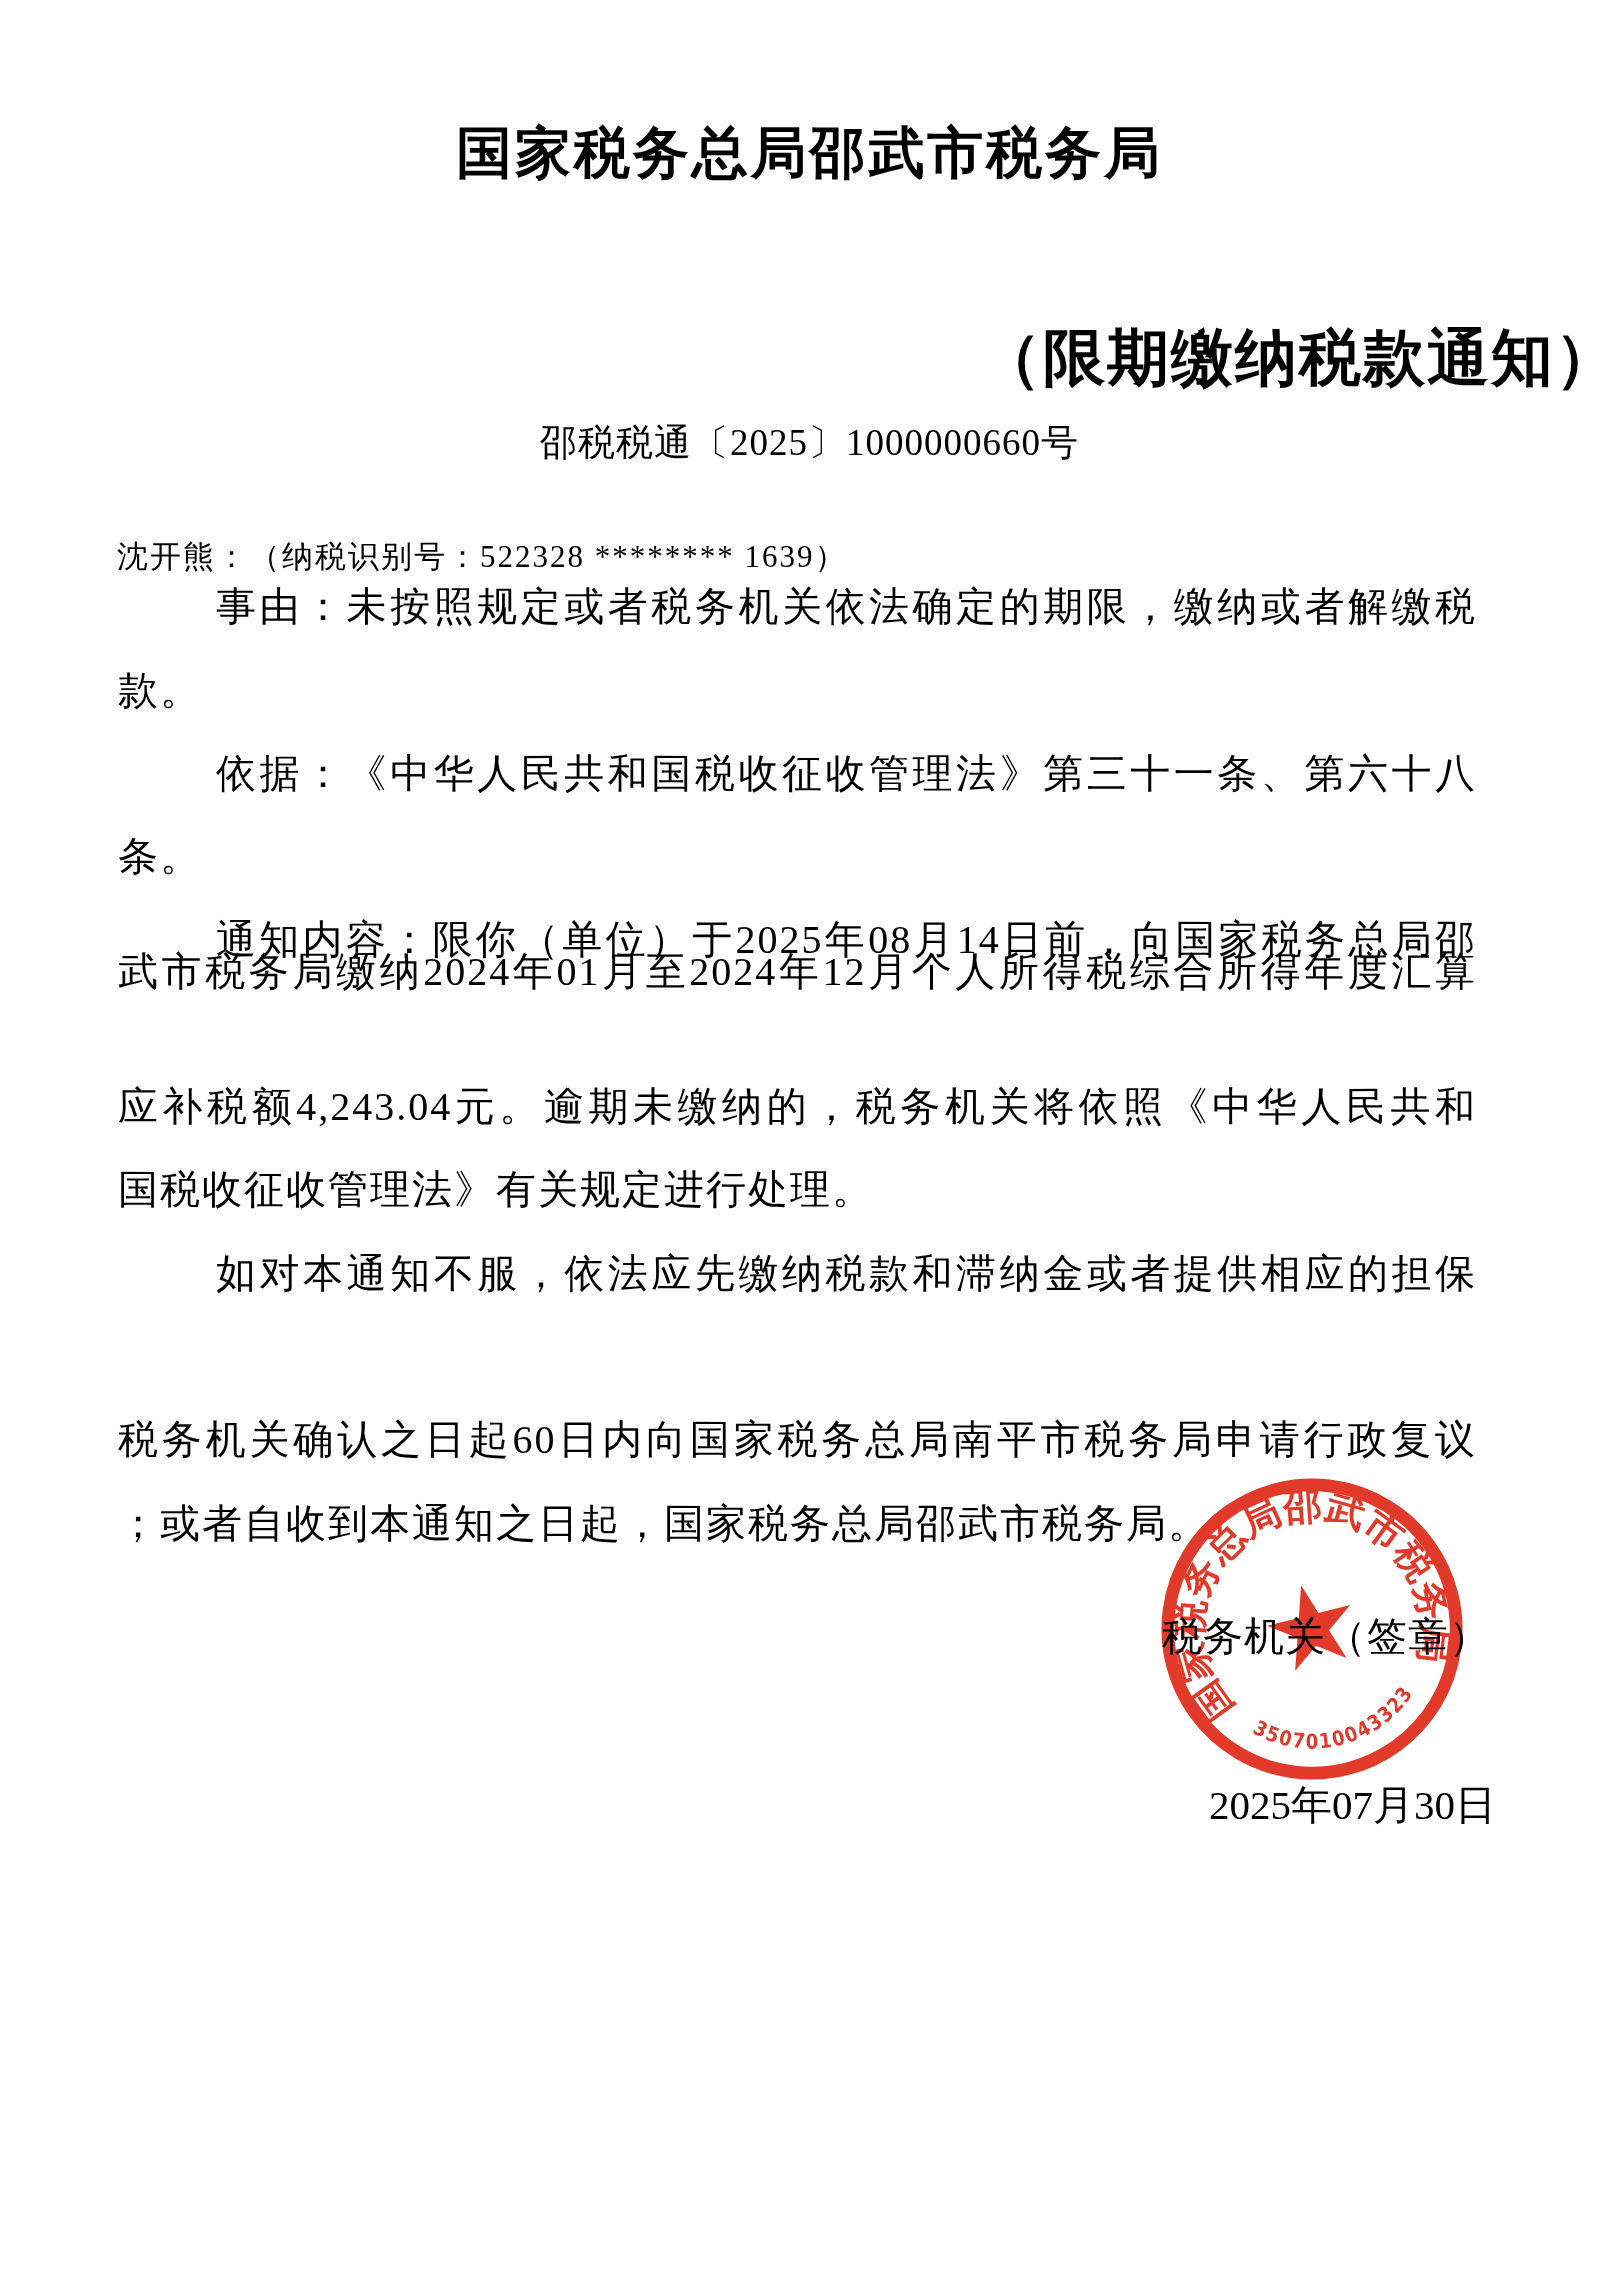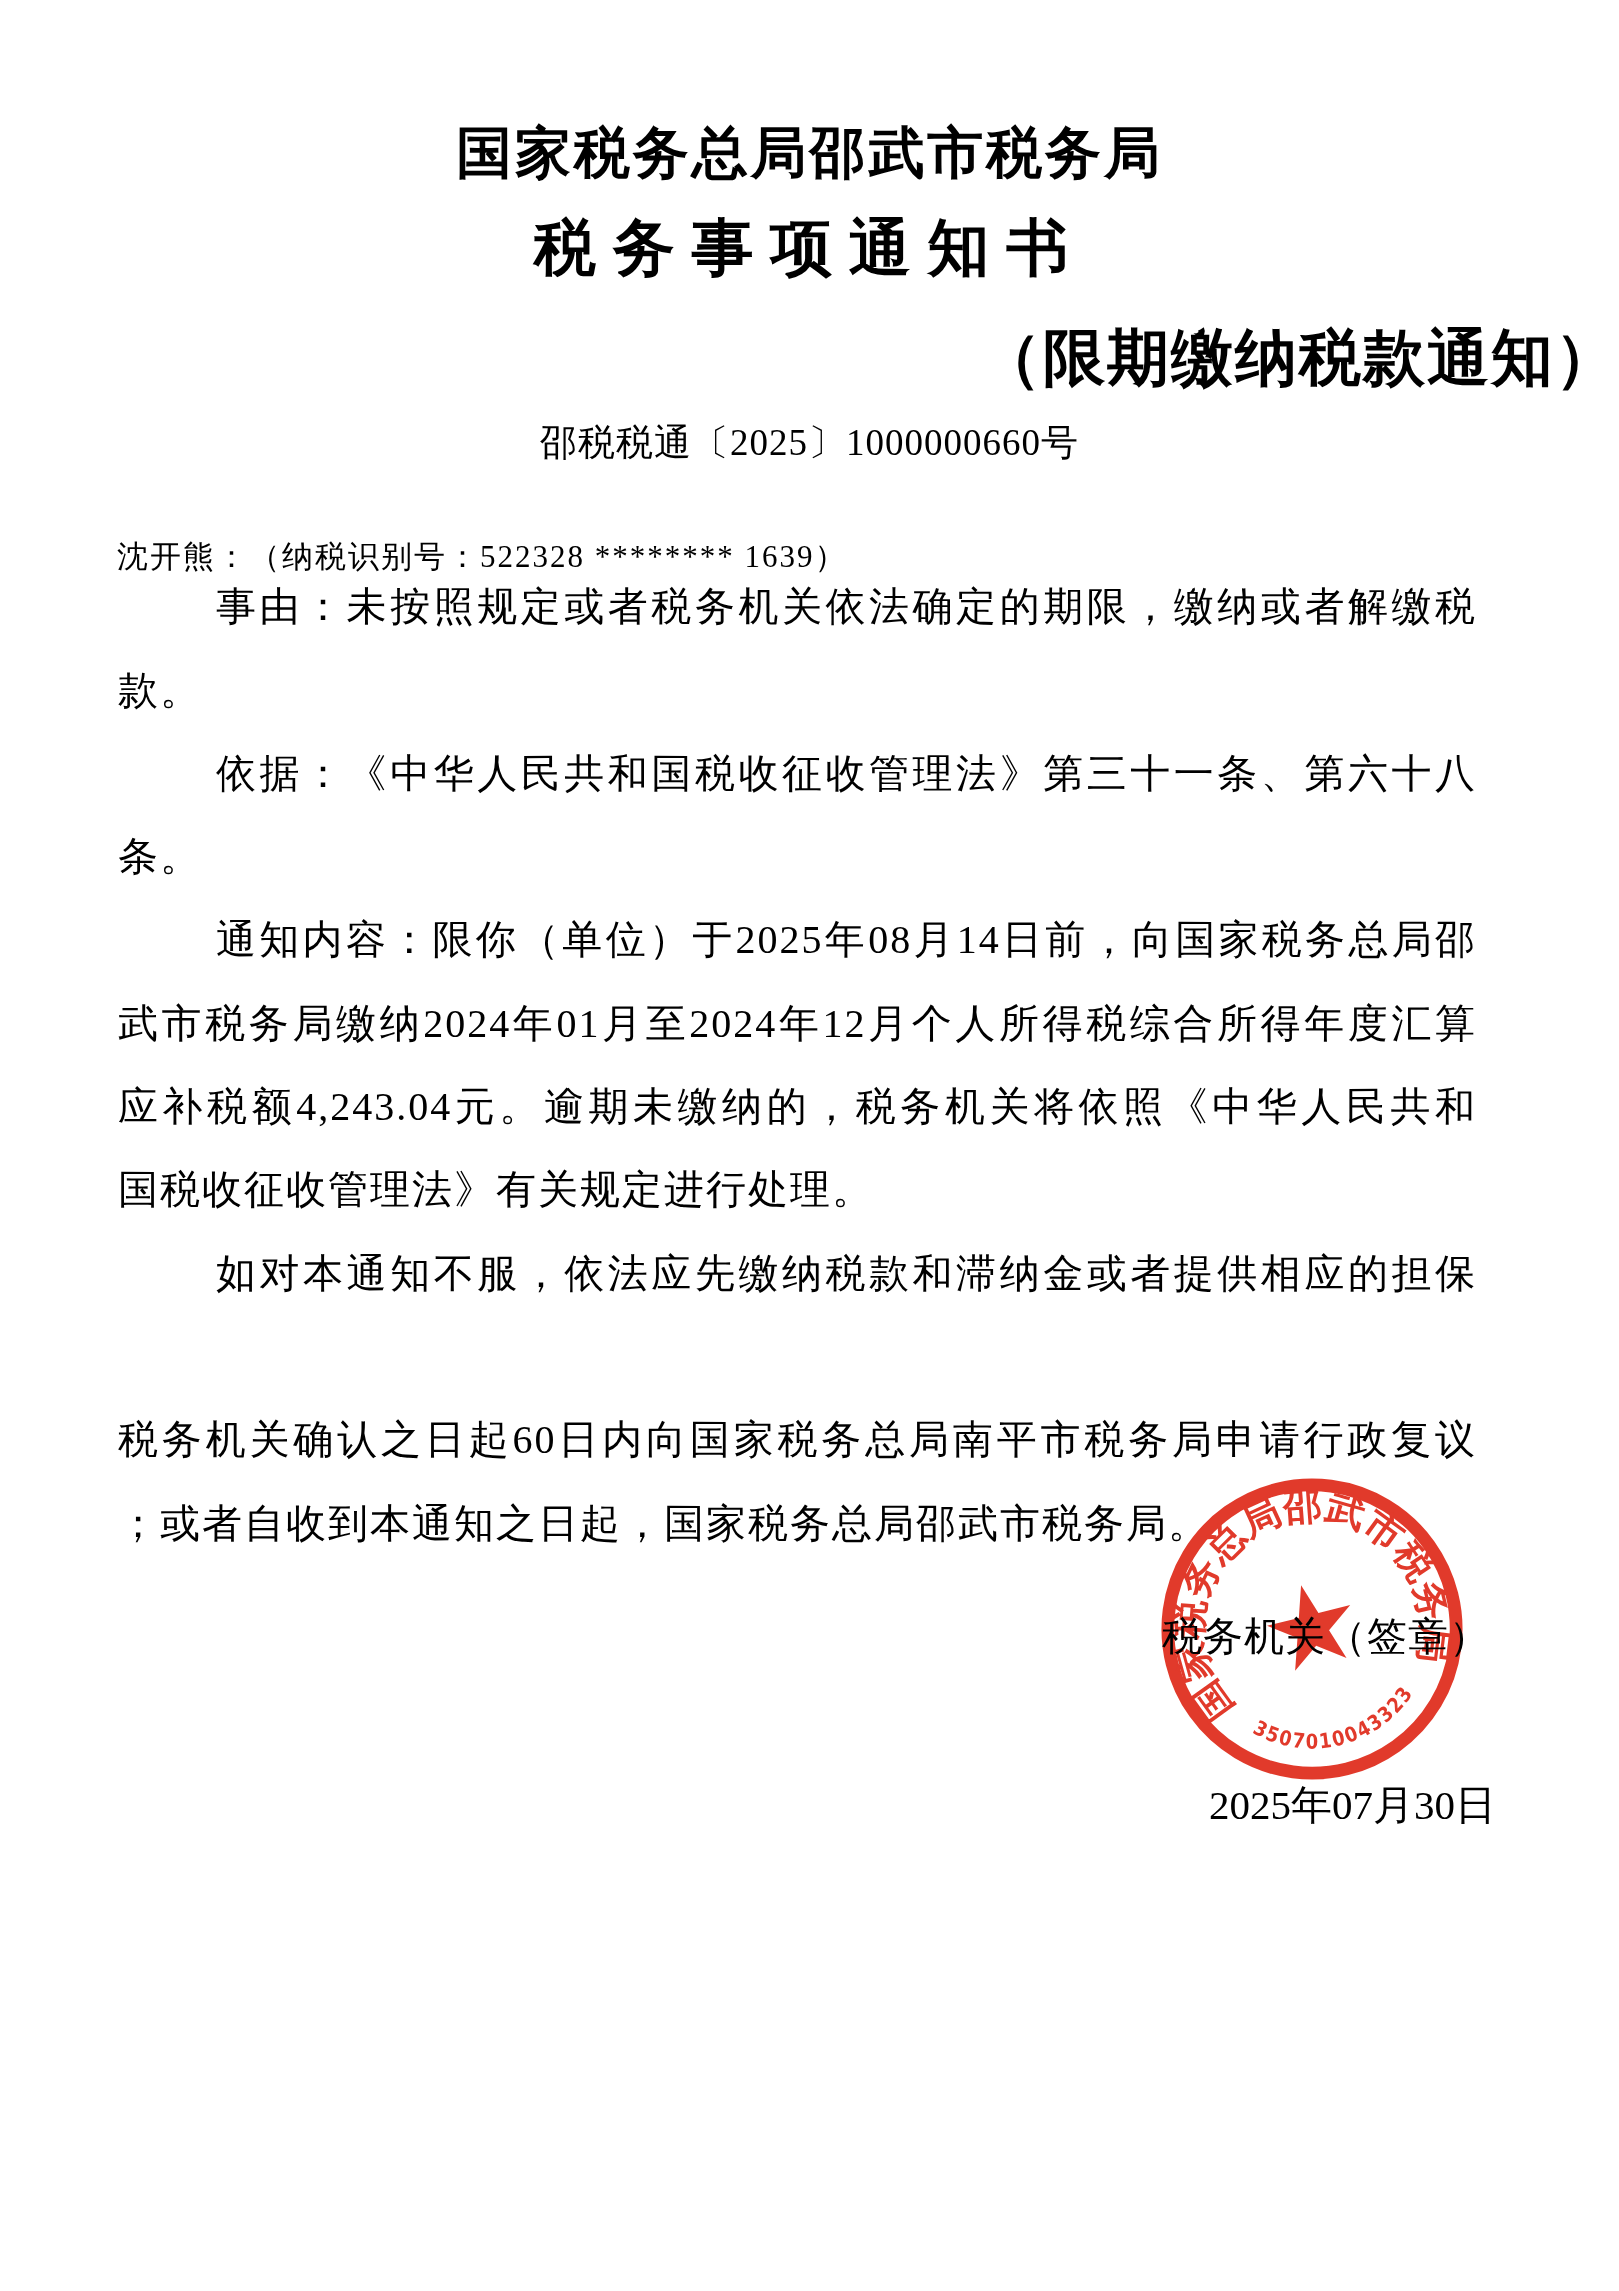--- a/index.html
+++ b/index.html
@@ -55,32 +55,31 @@
   .seal svg { width: 100%; height: 100%; }
   .seal .ring-text { font-family: "Liberation Serif", "DejaVu Serif", serif; font-size: 38px; font-weight: bold; }
   .seal .code-text { font-family: "DejaVu Sans", sans-serif; font-size: 21px; font-weight: bold; letter-spacing: 2px; }
 </style>
 </head>
 <body>
 
 <div class="page">
 
   <div class="center-line org-title">国家税务总局邵武市税务局</div>
-  <div class="center-line notice-title">税务事项通知书</div>
   <div class="center-line notice-sub">（限期缴纳税款通知）</div>
   <div class="center-line doc-number">邵税税通〔2025〕1000000660号</div>
 
   <div class="addressee">沈开熊：（纳税识别号：522328 ******** 1639）</div>
 
   <div class="body-line indent fill" style="top:583px">事由：未按照规定或者税务机关依法确定的期限，缴纳或者解缴税</div>
   <div class="body-line" style="top:667px">款。</div>
   <div class="body-line indent fill" style="top:750px">依据：《中华人民共和国税收征收管理法》第三十一条、第六十八</div>
   <div class="body-line" style="top:833px">条。</div>
   <div class="body-line indent fill" style="top:916px">通知内容：限你（单位）于2025年08月14日前，向国家税务总局邵</div>
-  <div class="body-line fill" style="top:1000px">武市税务局缴纳2024年01月至2024年12月个人所得税综合所得年度汇算</div>
+  <div class="body-line fill" style="top:948px">武市税务局缴纳2024年01月至2024年12月个人所得税综合所得年度汇算</div>
   <div class="body-line fill" style="top:1083px">应补税额4,243.04元。逾期未缴纳的，税务机关将依照《中华人民共和</div>
   <div class="body-line indent fill" style="top:1250px">如对本通知不服，依法应先缴纳税款和滞纳金或者提供相应的担保</div>
   <div class="body-line" style="top:1166px">国税收征收管理法》有关规定进行处理。</div>
   <div class="body-line fill" style="top:1416px">税务机关确认之日起60日内向国家税务总局南平市税务局申请行政复议</div>
   <div class="body-line" style="top:1500px">；或者自收到本通知之日起，国家税务总局邵武市税务局。</div>
 
   <div class="sign-label">税务机关（签章）</div>
   <div class="doc-date">2025年07月30日</div>
 
   <div class="seal">

